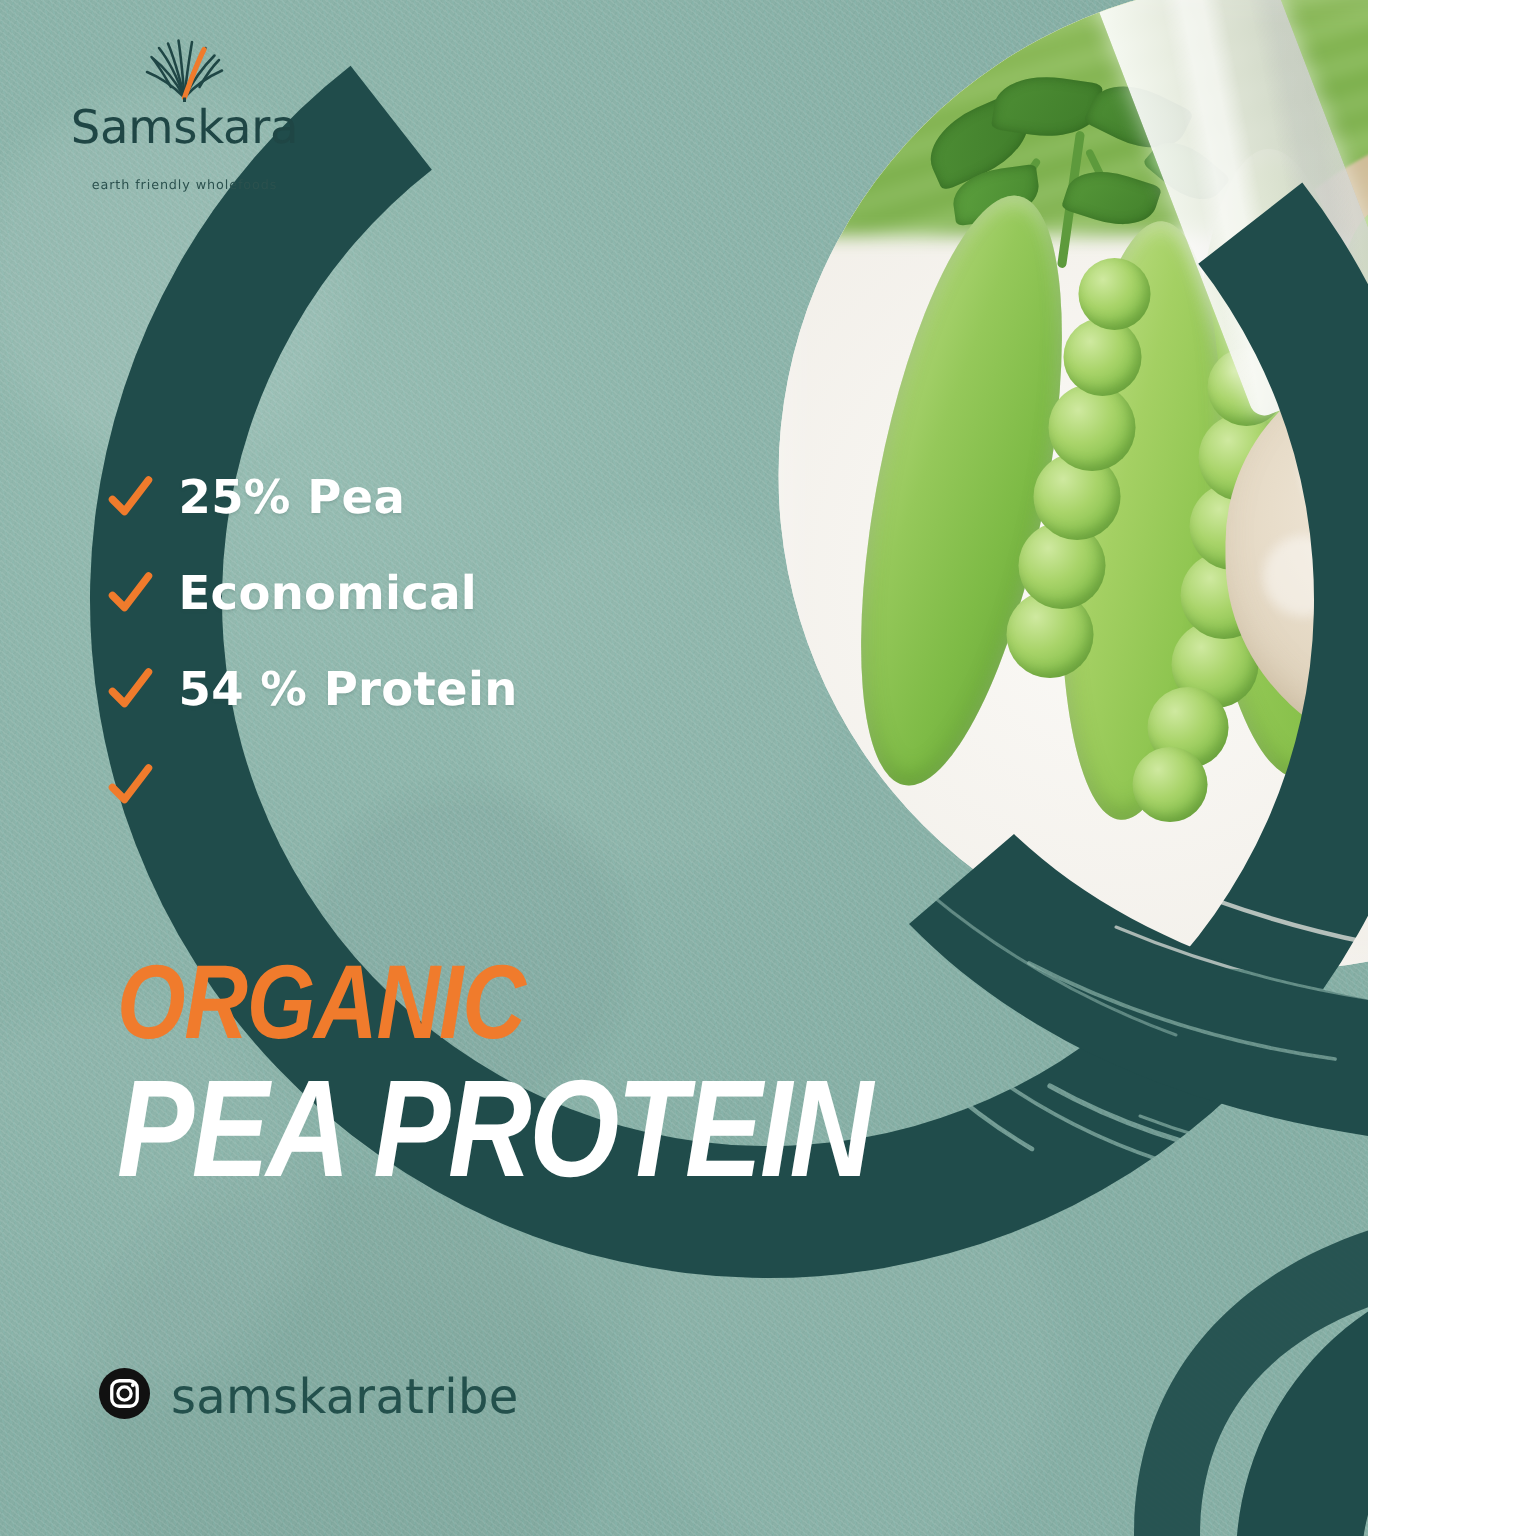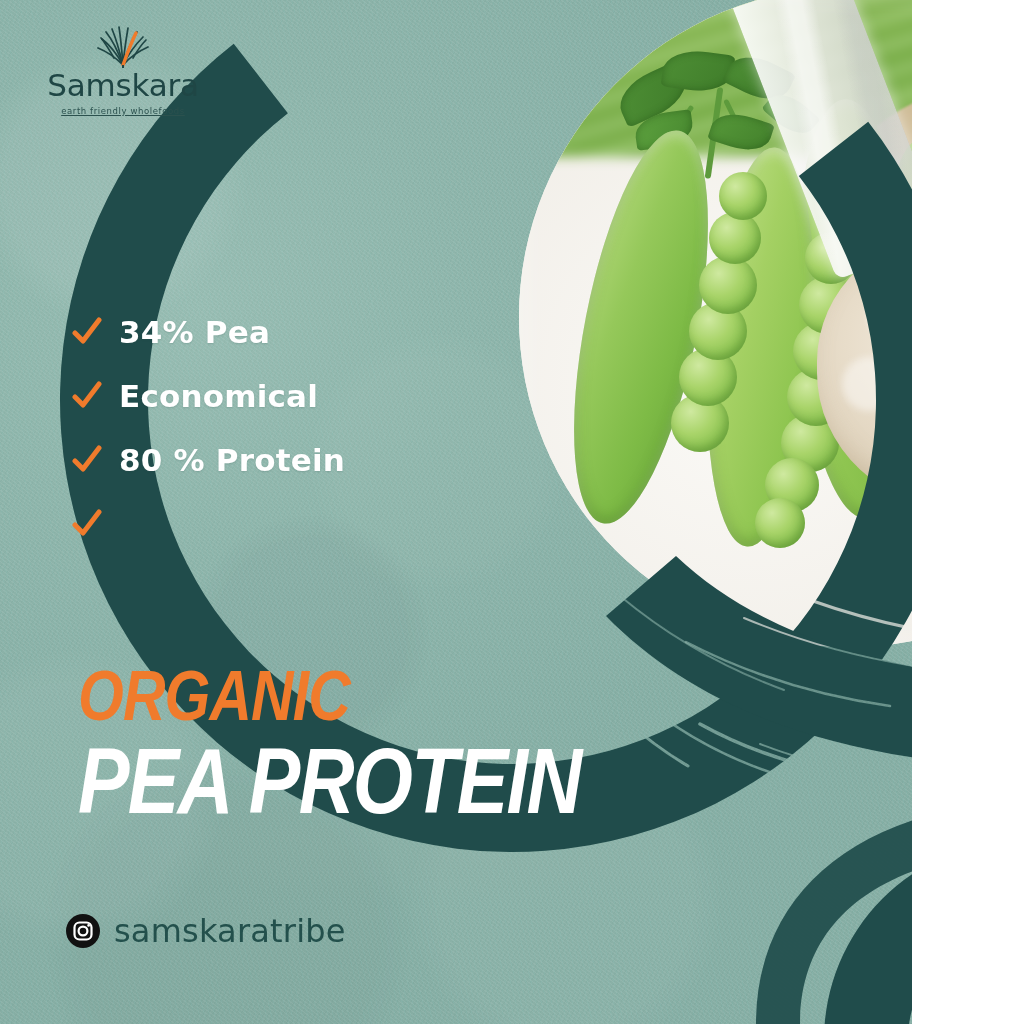--- a/index.html
+++ b/index.html
@@ -184,41 +184,40 @@
   
   .logo{
     position:absolute;left:38px;top:24px;width:170px;text-align:center;
   }
   .logo-mark{display:block;margin:0 auto 2px;}
   .logo-word{
     font-size:31px;letter-spacing:-.2px;color:#1F4645;line-height:1;
     font-family:"DejaVu Sans", sans-serif;font-weight:400;
   }
   .logo-tag{
-    margin-top:5px;font-size:8.5px;letter-spacing:.6px;color:#2b514e;
+    margin-top:18px;font-size:8.5px;letter-spacing:.6px;color:#2b514e;
     font-family:"DejaVu Sans", sans-serif;
-    text-decoration:underline;
   }
 
   .feature-list{
     position:absolute;left:72px;top:300px;width:420px;
     display:flex;flex-direction:column;gap:0;
   }
   .feature-row{
     display:flex;align-items:center;gap:17px;height:64px;
   }
   .check-icon{width:30px;height:30px;flex:0 0 30px;display:block;}
   .feature-label{
     color:#ffffff;font-size:31px;font-weight:700;letter-spacing:.2px;
     font-family:"DejaVu Sans", sans-serif;
     text-shadow:0 1px 2px rgba(40,70,65,.18);
   }
 
   .headline{
-    position:absolute;left:78px;top:636px;margin-top:28px;
+    position:absolute;left:78px;top:636px;
   }
   .headline-1{
     font-family:"Liberation Sans Narrow","Liberation Sans", sans-serif;
     font-weight:700;font-style:italic;
     font-size:70px;line-height:.92;letter-spacing:-1px;
     color:#F07B2C;
     transform:scaleX(.84);transform-origin:left center;
     white-space:nowrap;
   }
   .headline-2{
@@ -226,21 +225,21 @@
     font-weight:700;font-style:italic;
     font-size:92px;line-height:.98;letter-spacing:-2px;
     color:#ffffff;
     transform:scaleX(.84);transform-origin:left center;
     white-space:nowrap;
     margin-top:8px;
   }
 
   .social{
     position:absolute;left:66px;top:912px;
-    display:flex;align-items:center;gap:14px;
+    display:flex;align-items:flex-start;gap:14px;
   }
   .ig-badge{width:34px;height:34px;display:block;flex:0 0 34px;}
   .social-handle{
     font-size:32px;color:#23504C;letter-spacing:.2px;
     font-family:"DejaVu Sans", sans-serif;font-weight:400;
   }
 </style>
 </head>
 <body>
 
@@ -379,35 +378,35 @@
     <div class="logo-word">Samskara</div>
     <div class="logo-tag">earth friendly wholefoods</div>
   </div>
 
   <div class="feature-list">
 
     <div class="feature-row">
       <svg class="check-icon" viewBox="0 0 30 30" aria-hidden="true">
         <path d="M3 16 L 11 24 L 27 3" fill="none" stroke="#F07B2C" stroke-width="5" stroke-linecap="round" stroke-linejoin="round"></path>
       </svg>
-      <span class="feature-label">34% Pea</span>
+      <span class="feature-label">25% Pea</span>
     </div>
 
     <div class="feature-row">
       <svg class="check-icon" viewBox="0 0 30 30" aria-hidden="true">
         <path d="M3 16 L 11 24 L 27 3" fill="none" stroke="#F07B2C" stroke-width="5" stroke-linecap="round" stroke-linejoin="round"></path>
       </svg>
       <span class="feature-label">Economical</span>
     </div>
 
     <div class="feature-row">
       <svg class="check-icon" viewBox="0 0 30 30" aria-hidden="true">
         <path d="M3 16 L 11 24 L 27 3" fill="none" stroke="#F07B2C" stroke-width="5" stroke-linecap="round" stroke-linejoin="round"></path>
       </svg>
-      <span class="feature-label">80 % Protein</span>
+      <span class="feature-label">54 % Protein</span>
     </div>
 
 
     <div class="feature-row">
       <svg class="check-icon" viewBox="0 0 30 30" aria-hidden="true">
         <path d="M3 16 L 11 24 L 27 3" fill="none" stroke="#F07B2C" stroke-width="5" stroke-linecap="round" stroke-linejoin="round"></path>
       </svg>
     </div>
 
   </div>

